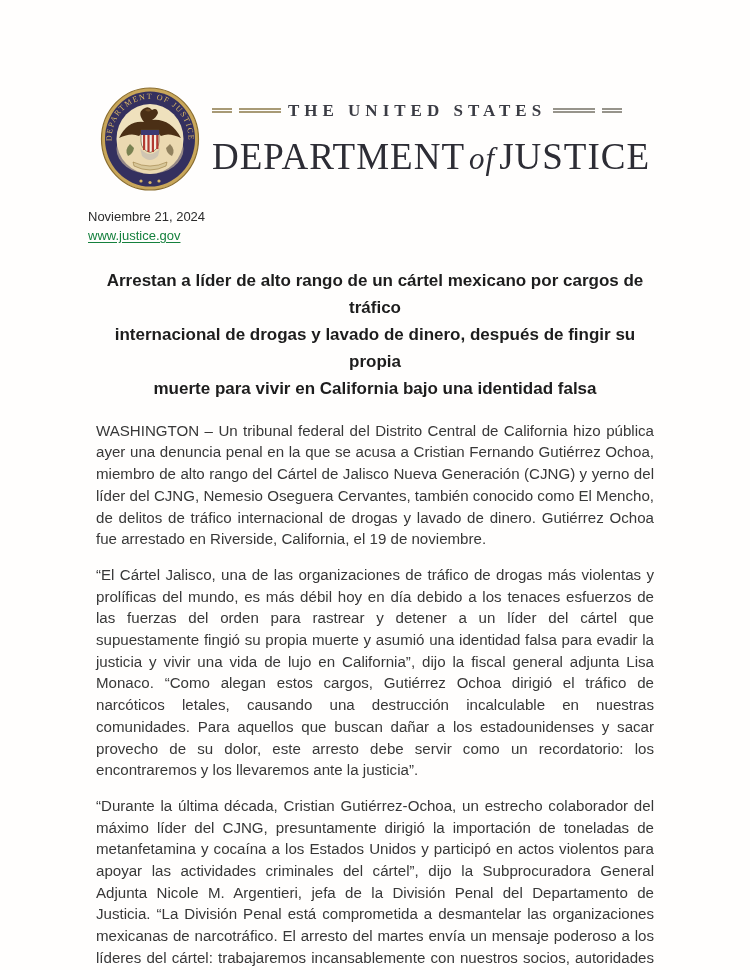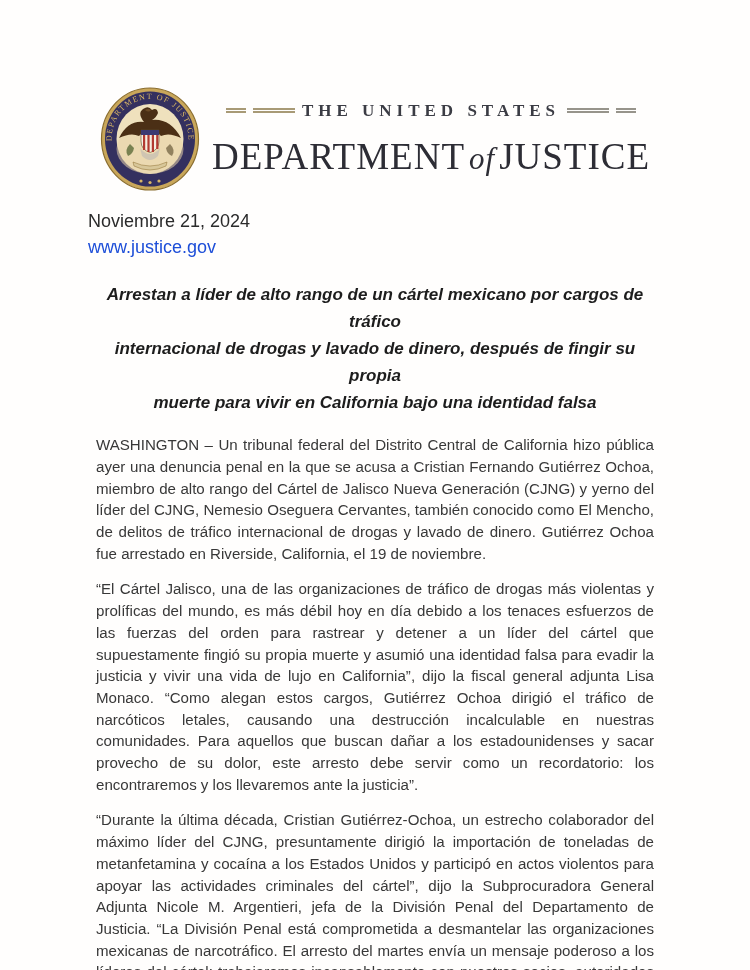--- a/index.html
+++ b/index.html
@@ -17,21 +17,21 @@
     padding-top:86px;
     display:flex;
     justify-content:center;
     align-items:center;
     gap:12px;
   }
   .seal { width:100px; height:106px; flex:0 0 auto; }
 
   .wordmark { text-align:center; }
   .wm-line1 {
-    display:flex; align-items:center; justify-content:center; gap:7px;
+    display:flex; align-items:center; gap:7px;
     font-family:"Liberation Serif", serif;
     font-size:17px; letter-spacing:5px; font-weight:600;
     color:#3b3c44; white-space:nowrap;
   }
   .rule {
     display:inline-block; height:5px; box-sizing:border-box;
     border-top:2px solid #a89a76; border-bottom:2px solid #a89a76;
   }
   .rule.short { width:20px; }
   .rule.long  { width:42px; }
@@ -43,36 +43,35 @@
     color:#2d2d35; white-space:nowrap; line-height:1.1;
   }
   .wm-of {
     font-style:italic;
     font-size:31px;
     padding:0 4px;
     color:#2d2d35;
   }
 
   
-  .meta-block { margin:16px 0 0 88px; font-size:18px; line-height:1.45; }
+  .meta-block { margin:16px 0 0 88px; font-size:13px; line-height:1.45; }
   .release-date { color:#2b2b2b; }
   .website-link {
-    color:#1d4ed8; cursor:pointer;
+    color:#15803d; text-decoration:underline; cursor:pointer;
     text-underline-offset:2px;
   }
 
   
   .headline {
     margin:21px 93px 0;
     font-size:17px; font-weight:700;
     line-height:27px;
     text-align:center;
     color:#1d1d1d;
     white-space:pre-line;
-    font-style:italic;
   }
 
   
   .article-body { margin:18px 88px 0; }
   .article-body p {
     margin:0 8px 14px;
     font-size:15.1px;
     line-height:21.7px;
     text-align:justify;
     color:#383838;

